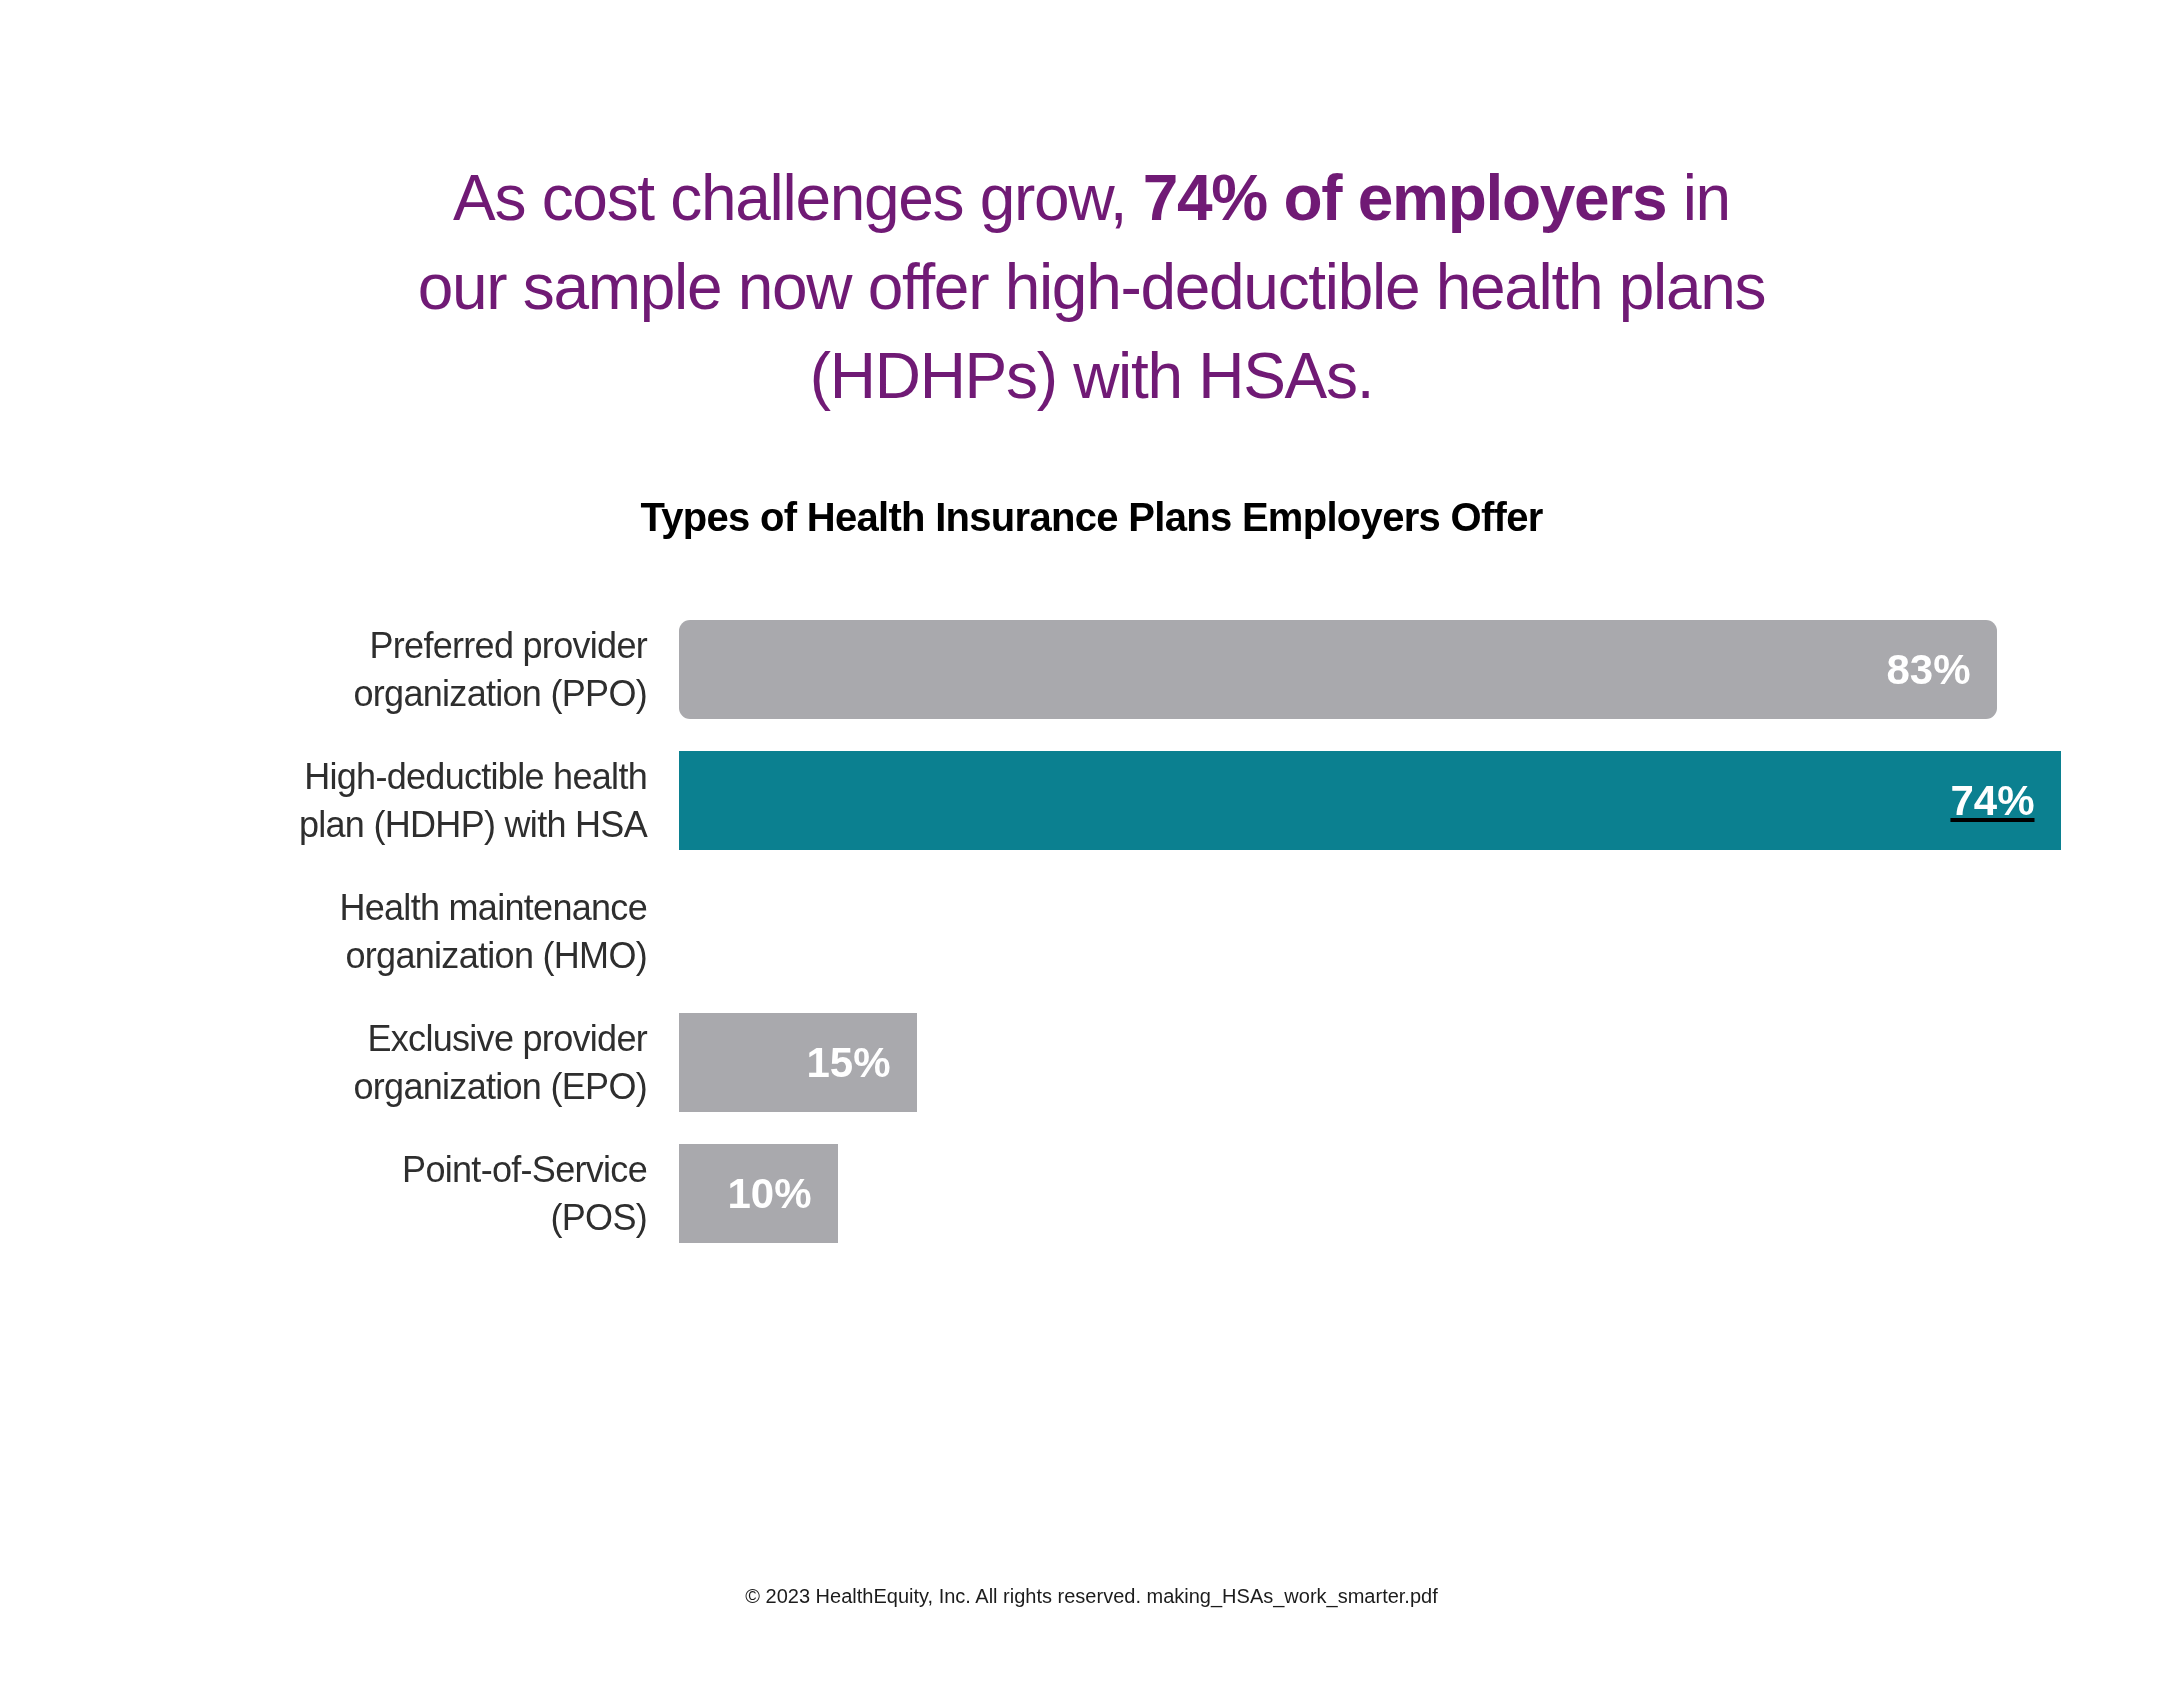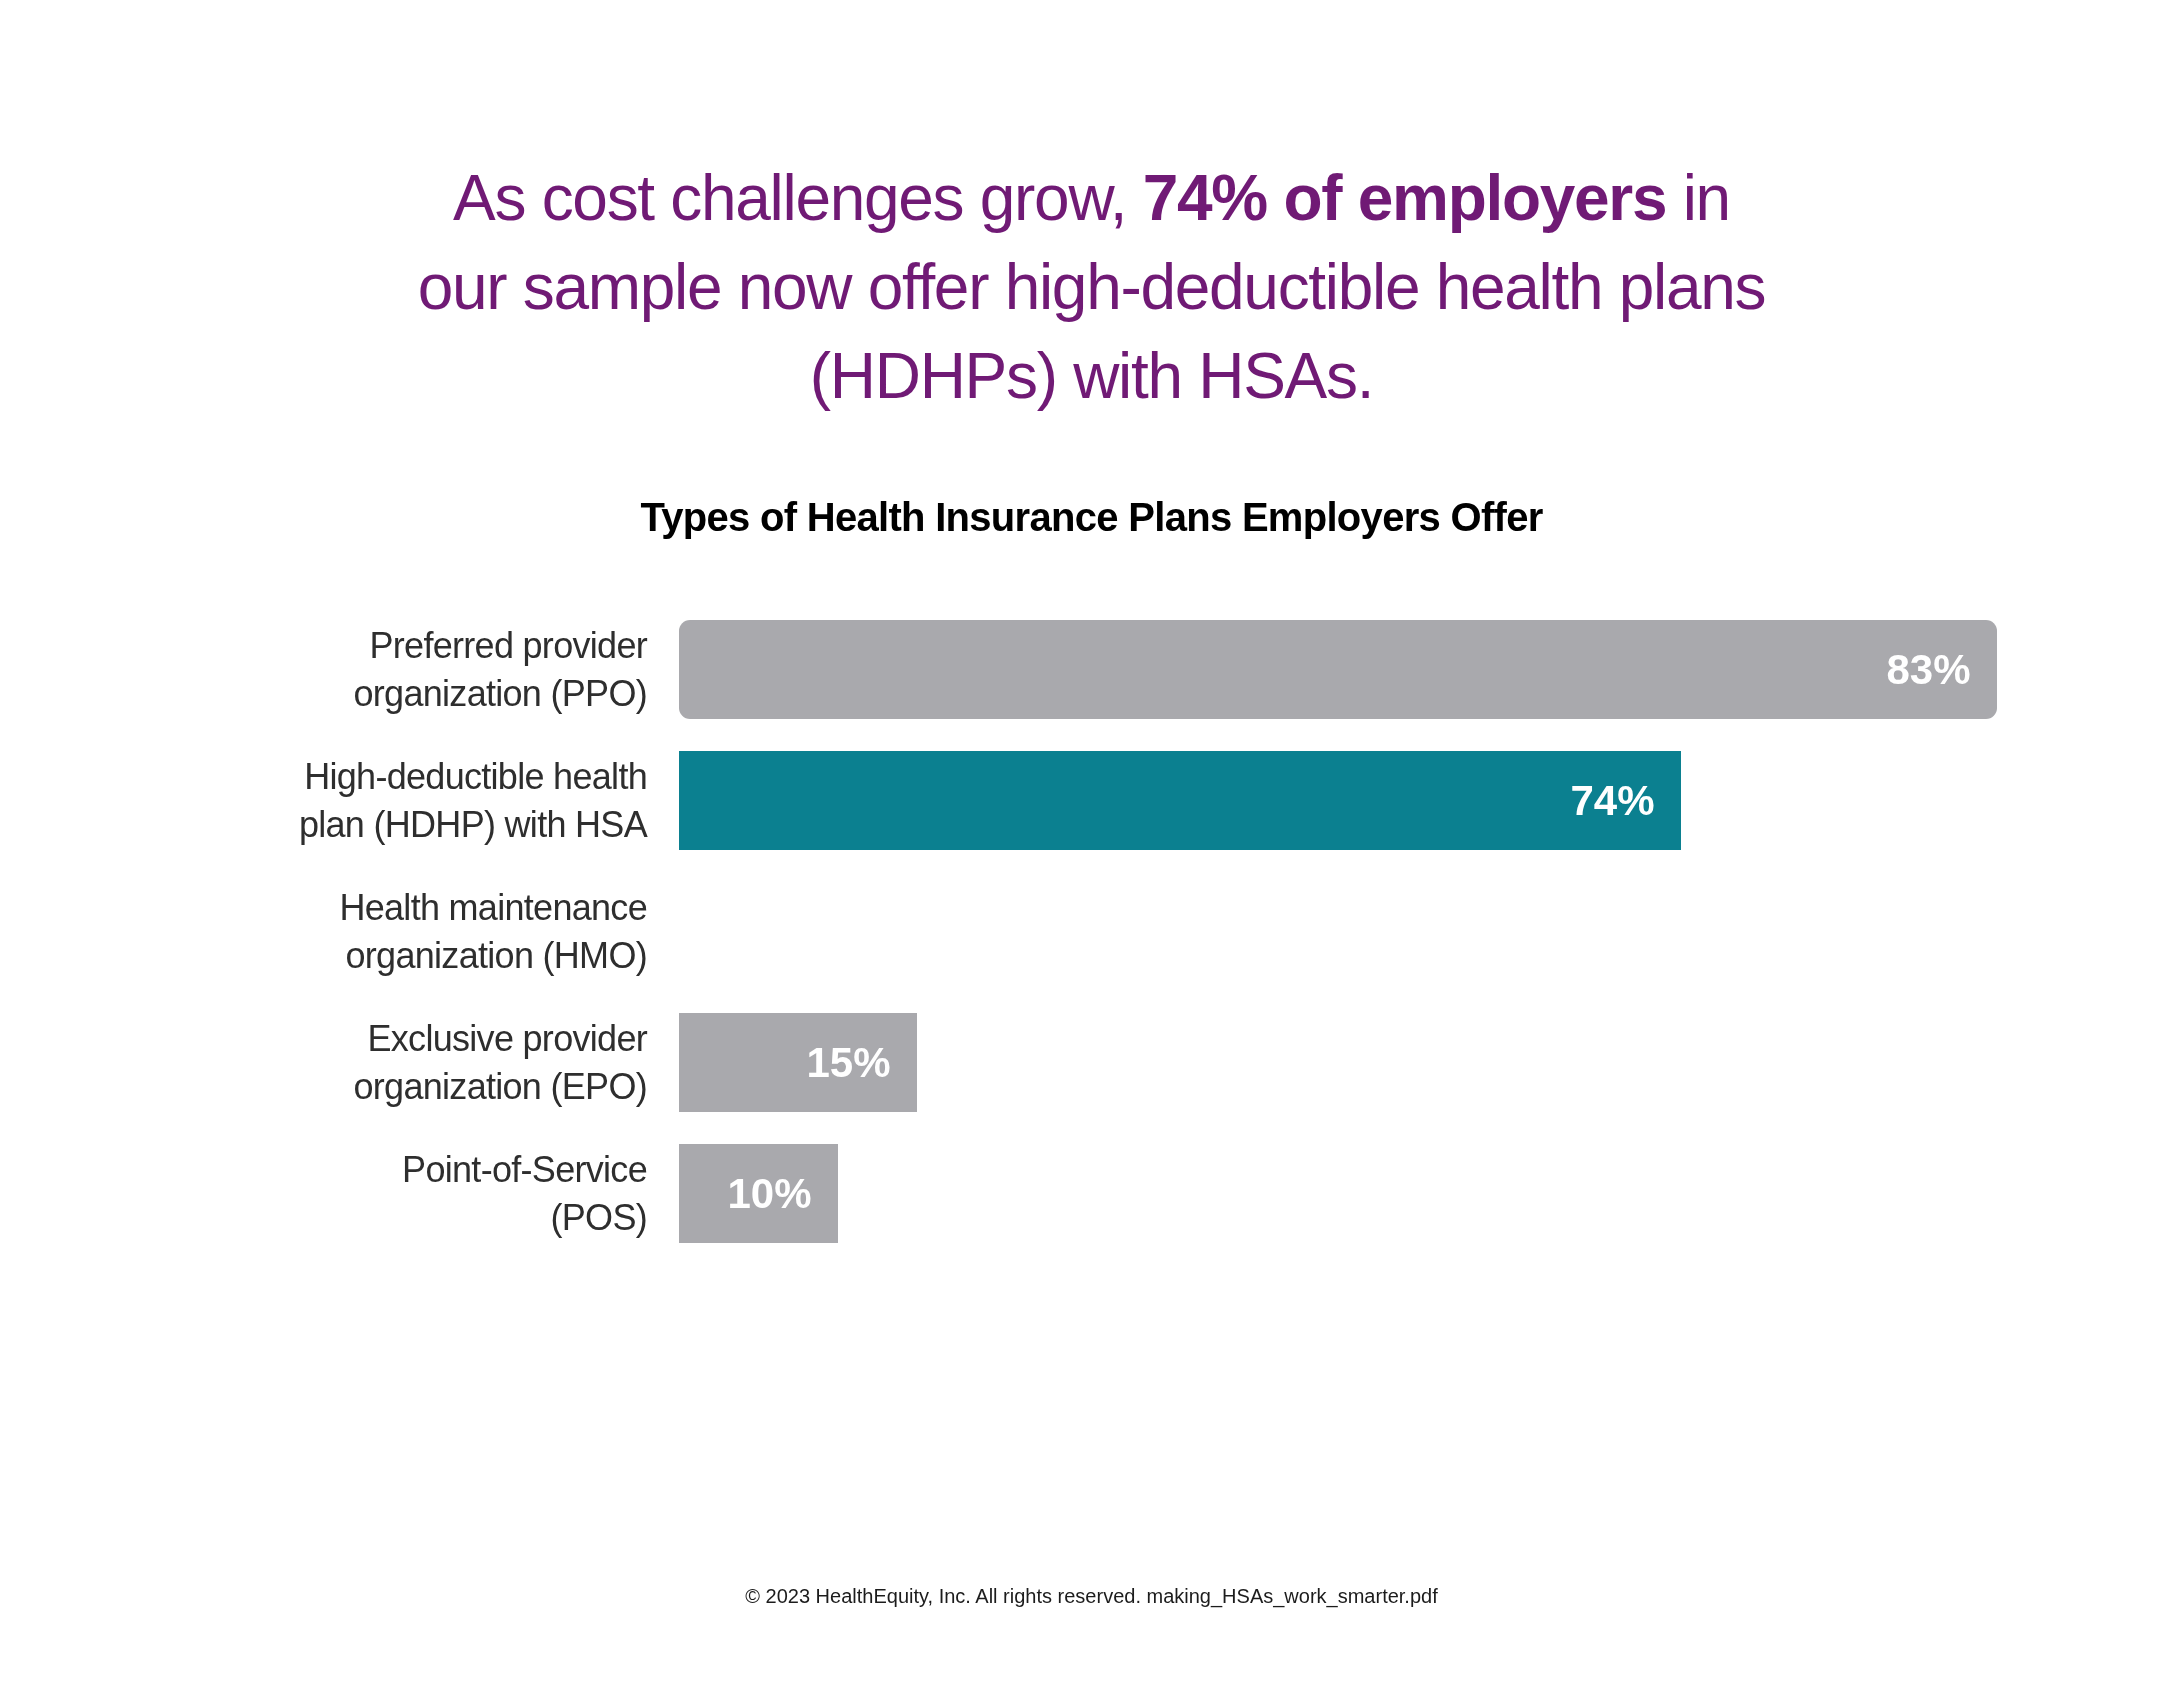--- a/index.html
+++ b/index.html
@@ -92,21 +92,21 @@
         </div>
         <div class="bar" style="width: 1318px; background: rgb(169, 169, 173); border-radius: 11px;">
           <div class="bar-value" style="color: rgb(255, 255, 255);">83%</div>
         </div>
       </div>
       <div class="row">
         <div class="row-label" style="color: rgb(46, 46, 46);">
           <div>High-deductible health</div>
           <div>plan (HDHP) with HSA</div>
         </div>
-        <div class="bar" style="width: 1002px; background: rgb(11, 128, 144);">
+        <div class="bar" style="width: 1382px; background: rgb(11, 128, 144); text-decoration: underline;">
           <div class="bar-value" style="color: rgb(255, 255, 255);">74%</div>
         </div>
       </div>
       <div class="row">
         <div class="row-label" style="color: rgb(46, 46, 46);">
           <div>Health maintenance</div>
           <div>organization (HMO)</div>
         </div>
       </div>
       <div class="row">

